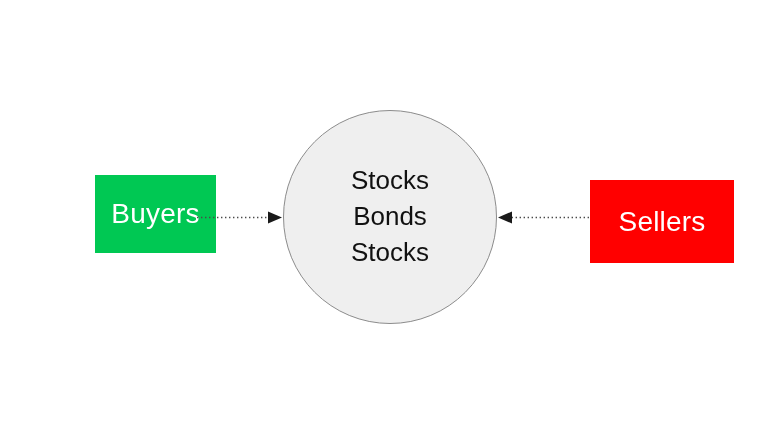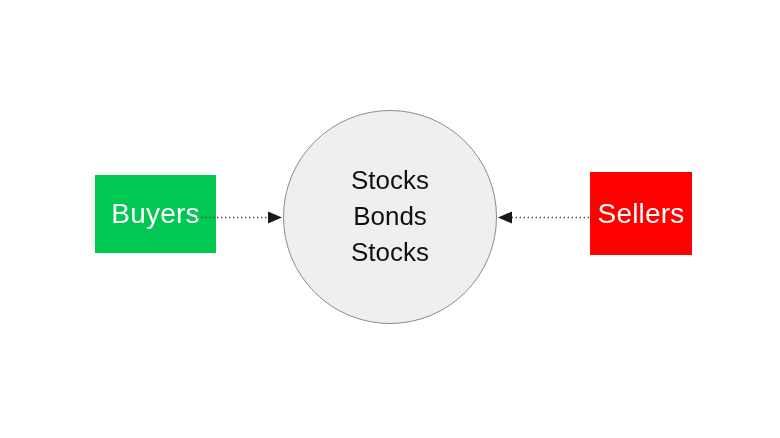--- a/index.html
+++ b/index.html
@@ -32,22 +32,22 @@
   #buyers-box {
     left: 75px;
     top: 175px;
     width: 121px;
     height: 78px;
     background: #00c853;
     margin-left: 20px;
   }
   #sellers-box {
     left: 590px;
-    top: 172px;
-    width: 102px;
+    top: 180px;
+    width: 144px;
     height: 83px;
     background: #ff0000;
   }
 
   
   #market-circle {
     position: absolute;
     left: 283px;
     top: 110px;
     width: 214px;

